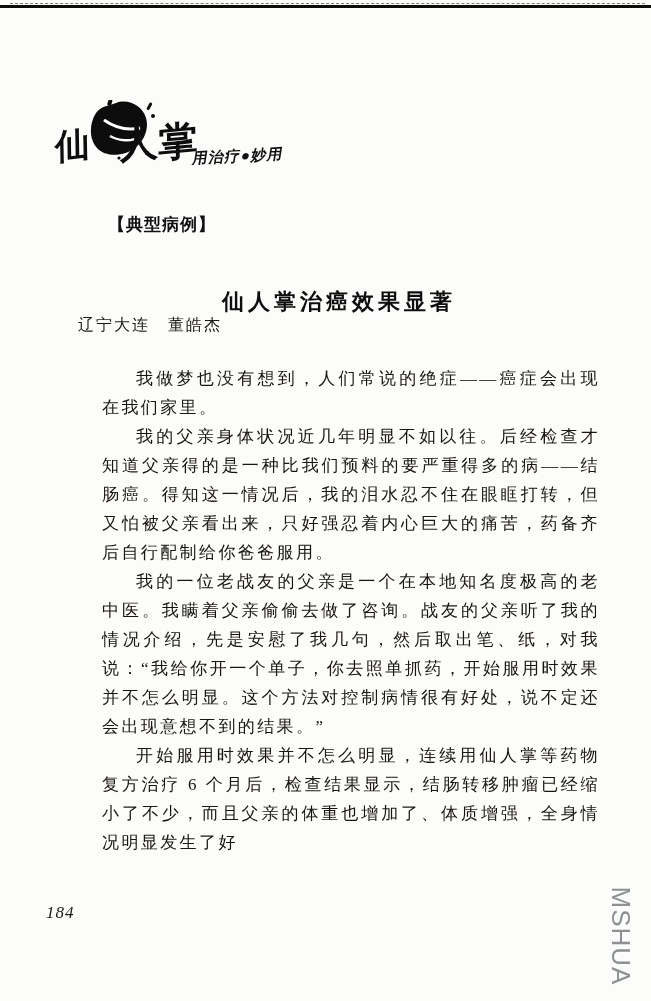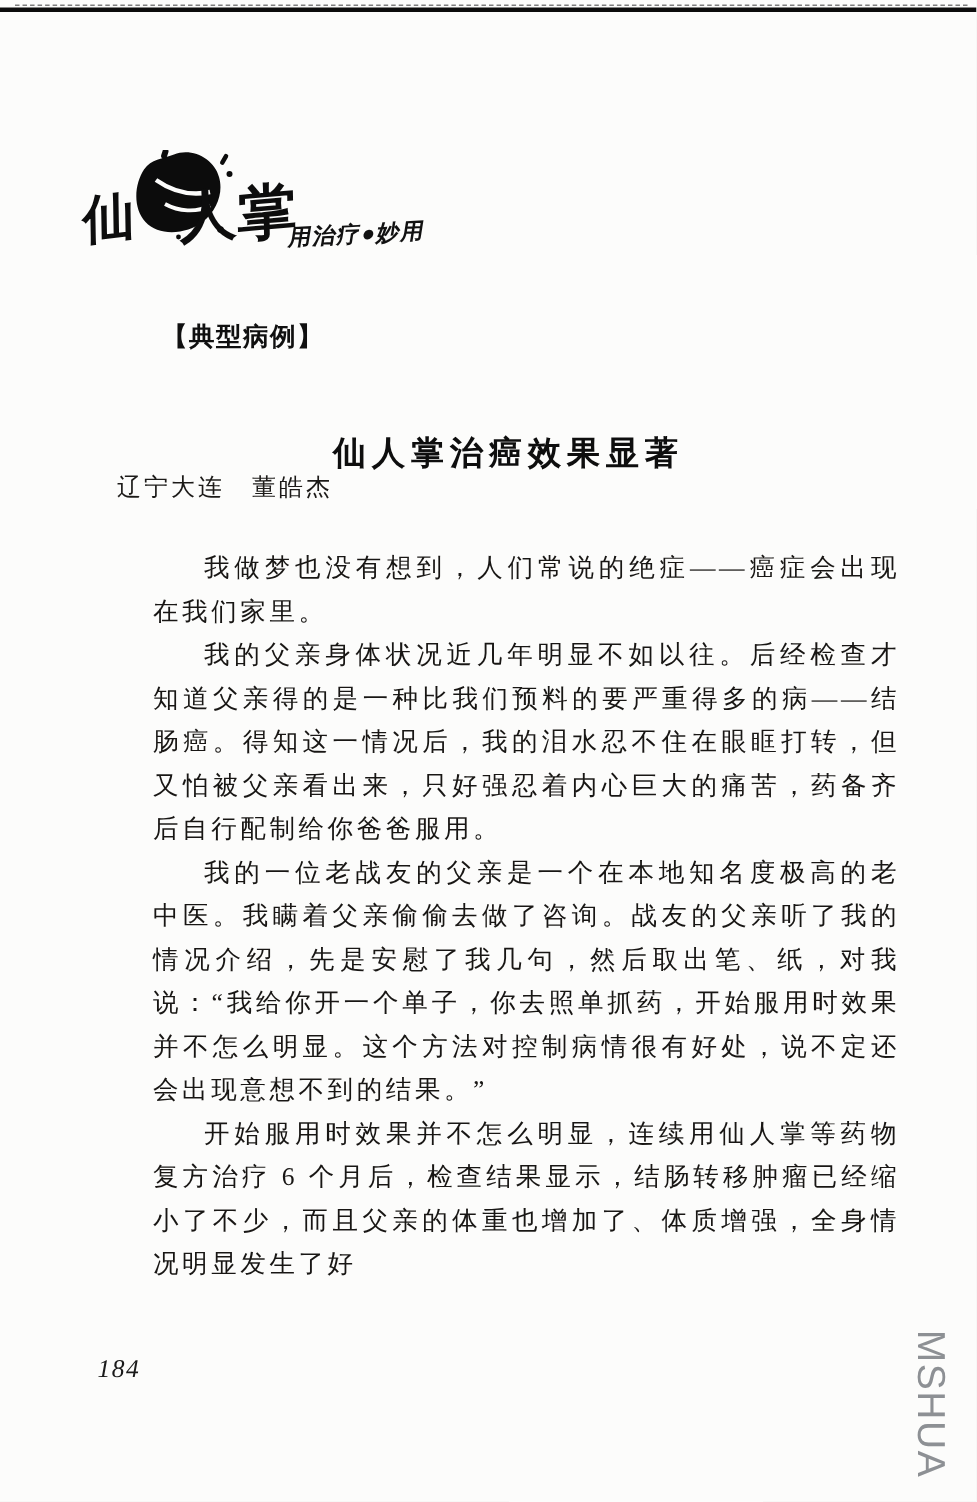--- a/index.html
+++ b/index.html
@@ -106,21 +106,21 @@
     font-size: 17px;
     line-height: 29px;
     letter-spacing: 2.4px;
     text-align: justify;
     color: #181614;
   }
 
   
   .page-number {
     position: absolute;
-    left: 65px; top: 903px;
+    left: 46px; top: 903px;
     font-style: italic;
     font-size: 17px;
     letter-spacing: 1px;
     color: #1a1a1a;
   }
   .watermark {
     position: absolute;
     left: 551px; top: 920px;
     width: 140px; height: 32px;
     line-height: 32px;

